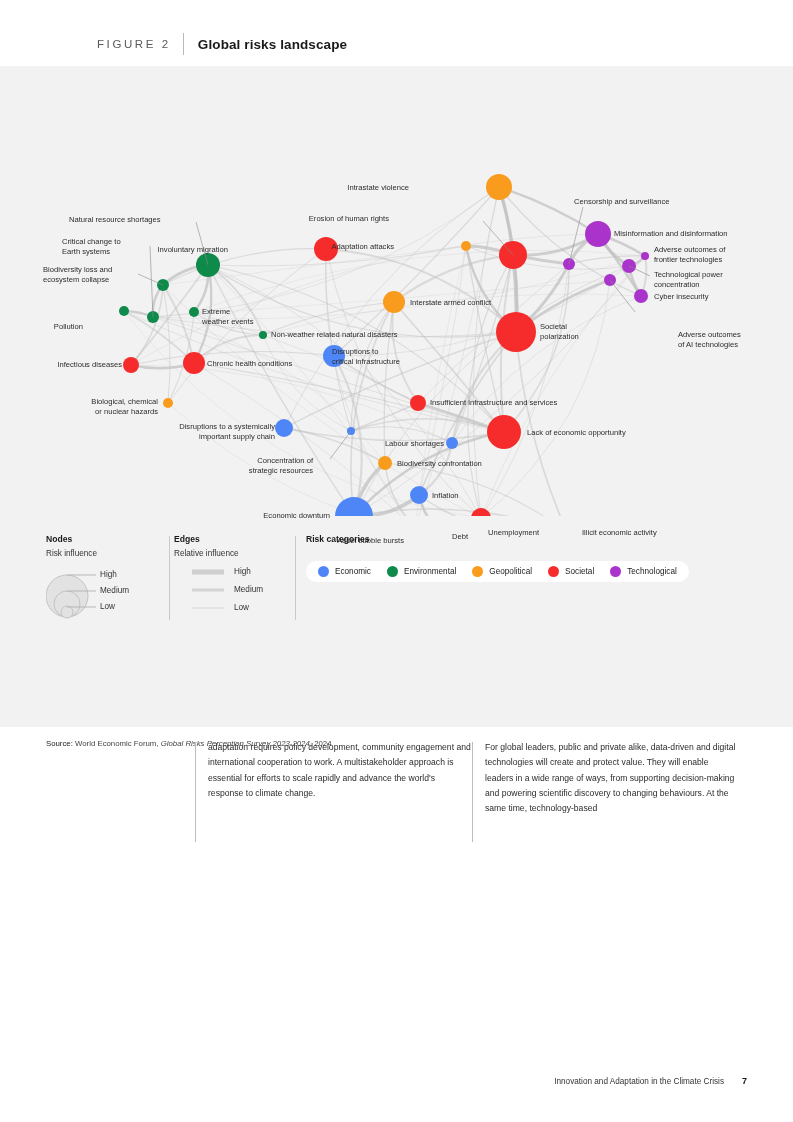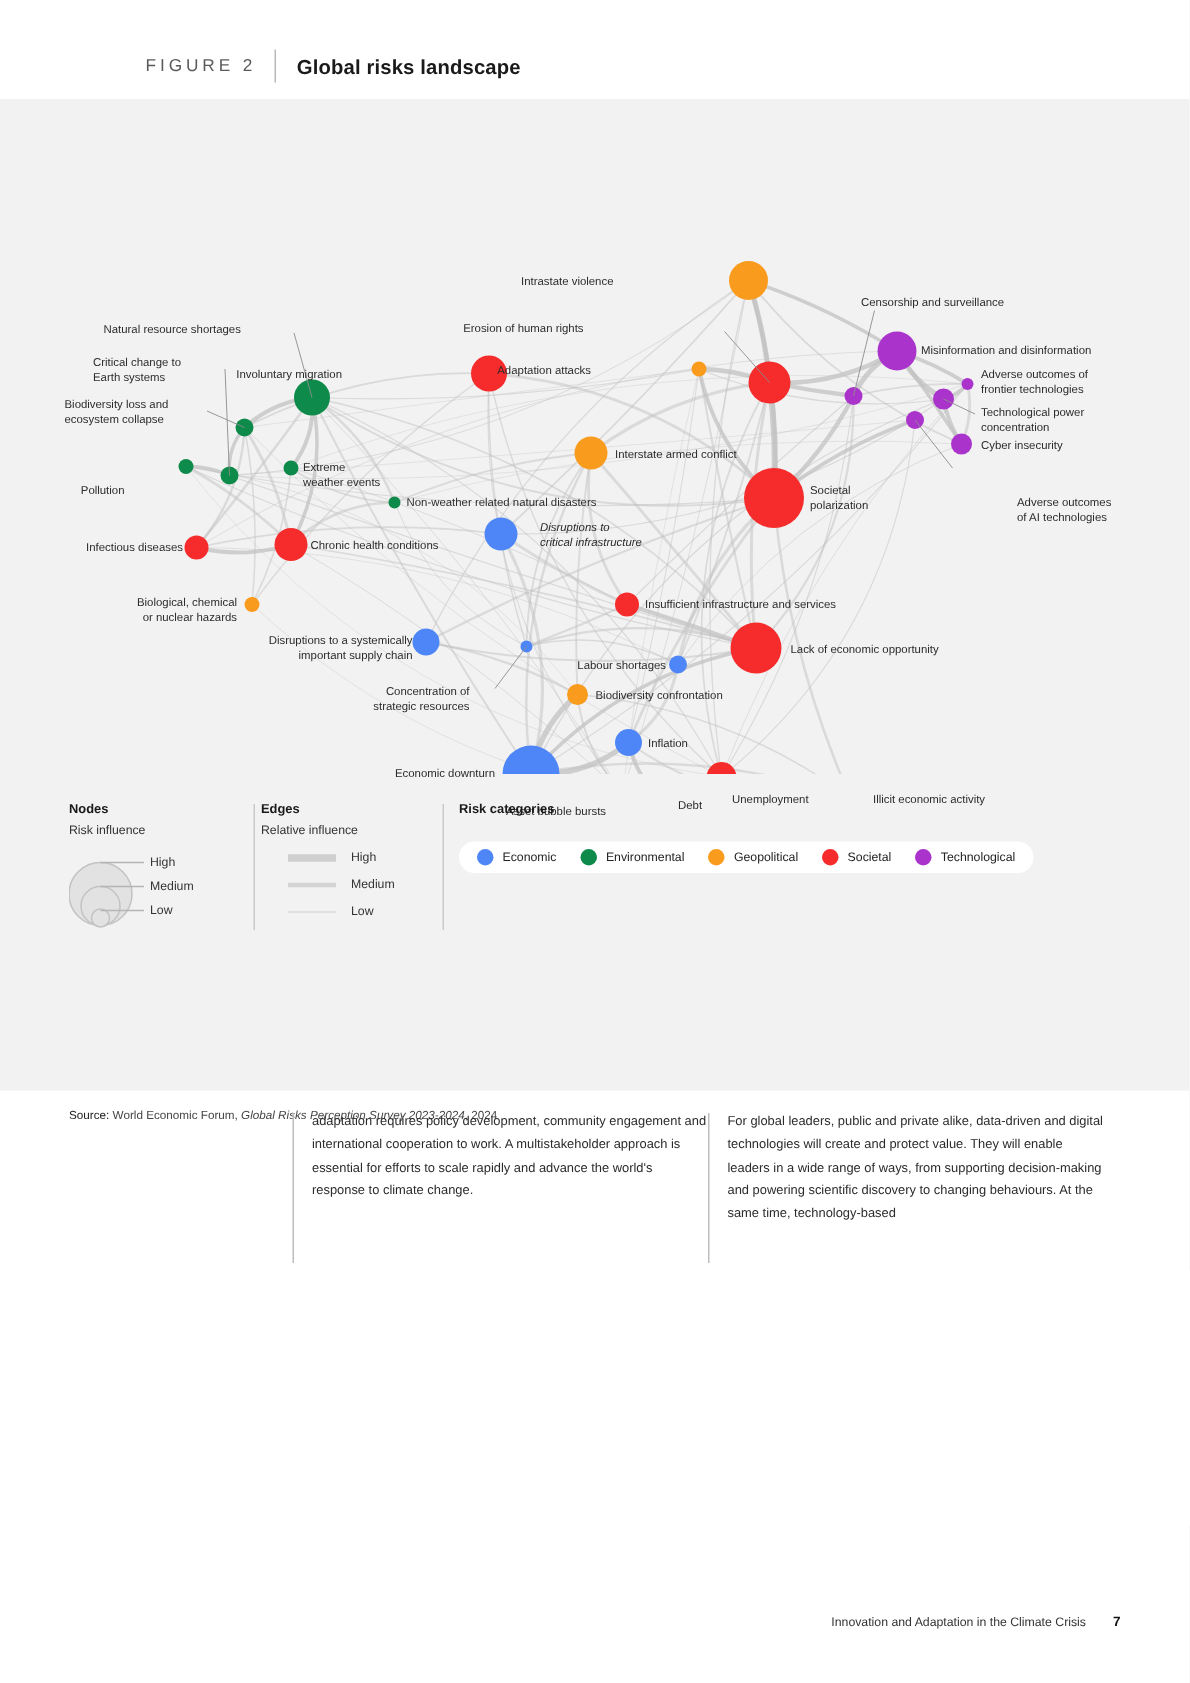--- a/index.html
+++ b/index.html
@@ -272,21 +272,21 @@
         <div class="node-label" style="left: 43px; top: 199px;">Biodiversity loss and
 ecosystem collapse</div>
         <div class="node-label r" style="right: 710px; top: 256px; margin-left: 48px;">Pollution</div>
         <div class="node-label" style="left: 202px; top: 241px;">Extreme
 weather events</div>
         <div class="node-label" style="left: 271px; top: 264px;">Non-weather related natural disasters</div>
         <div class="node-label r" style="right: 671px; top: 294px;">Infectious diseases</div>
         <div class="node-label" style="left: 207px; top: 293px;">Chronic health conditions</div>
         <div class="node-label r" style="right: 635px; top: 331px;">Biological, chemical
 or nuclear hazards</div>
-        <div class="node-label" style="left: 360px; top: 281px; font-style: italic;">Disruptions to
+        <div class="node-label" style="left: 332px; top: 281px;">Disruptions to
 critical infrastructure</div>
         <div class="node-label r" style="right: 518px; top: 356px;">Disruptions to a systemically
 important supply chain</div>
         <div class="node-label" style="left: 430px; top: 332px;">Insufficient infrastructure and services</div>
         <div class="node-label" style="left: 527px; top: 362px;">Lack of economic opportunity</div>
         <div class="node-label r" style="right: 349px; top: 373px;">Labour shortages</div>
         <div class="node-label r" style="right: 480px; top: 390px;">Concentration of
 strategic resources</div>
         <div class="node-label" style="left: 397px; top: 393px;">Biodiversity confrontation</div>
         <div class="node-label" style="left: 432px; top: 425px;">Inflation</div>

